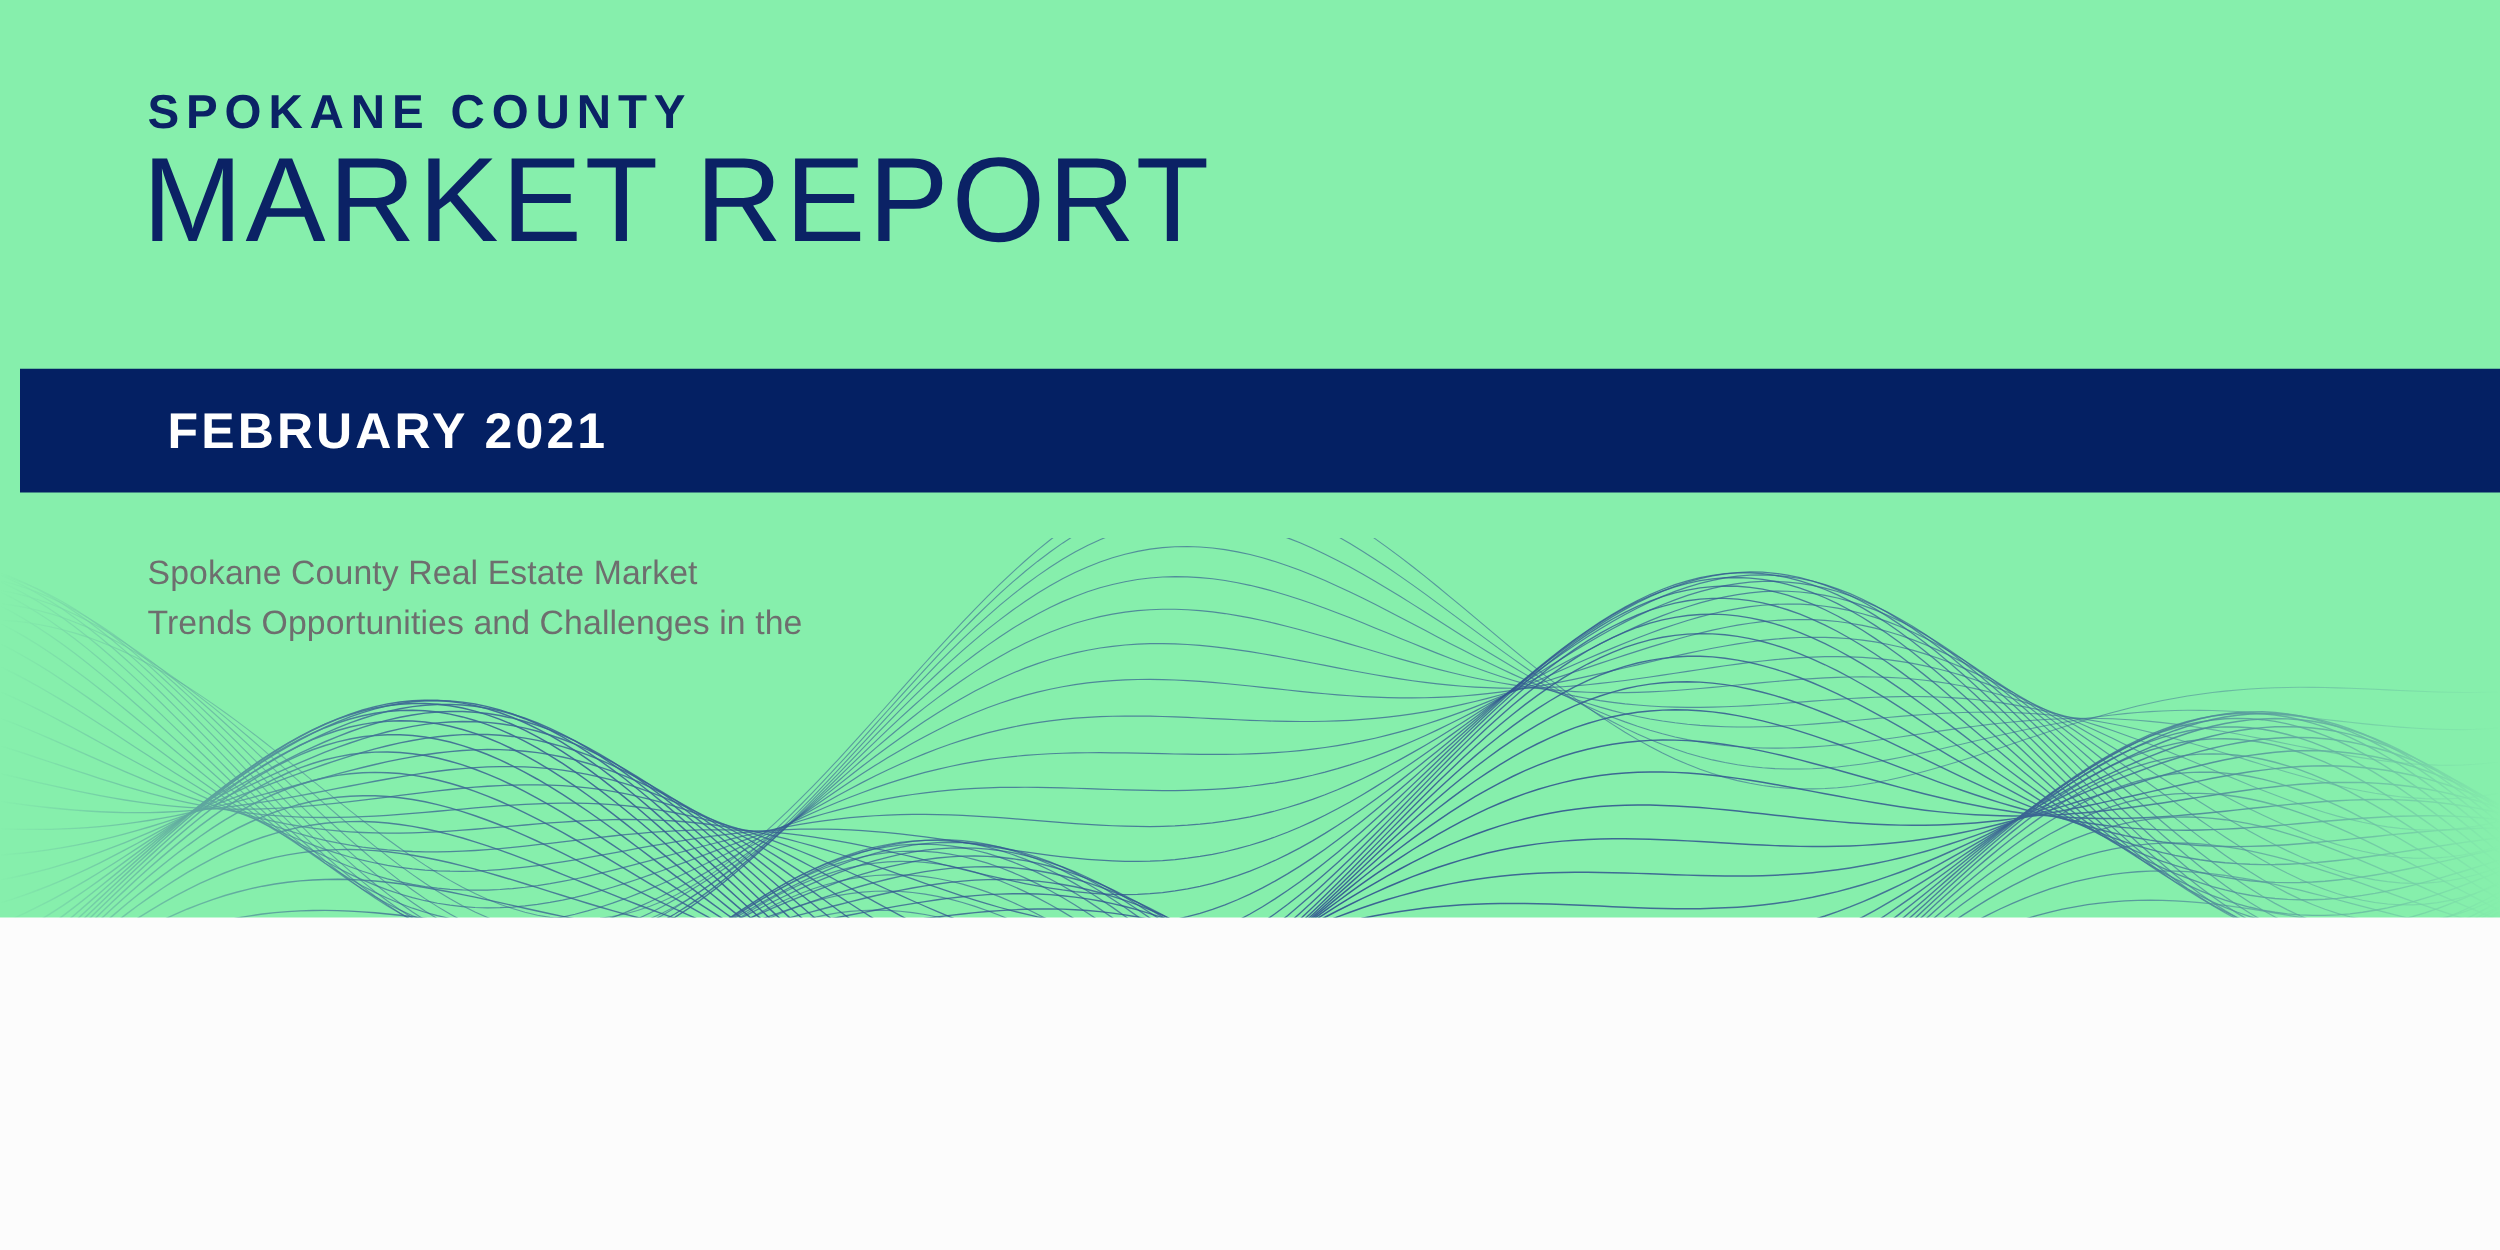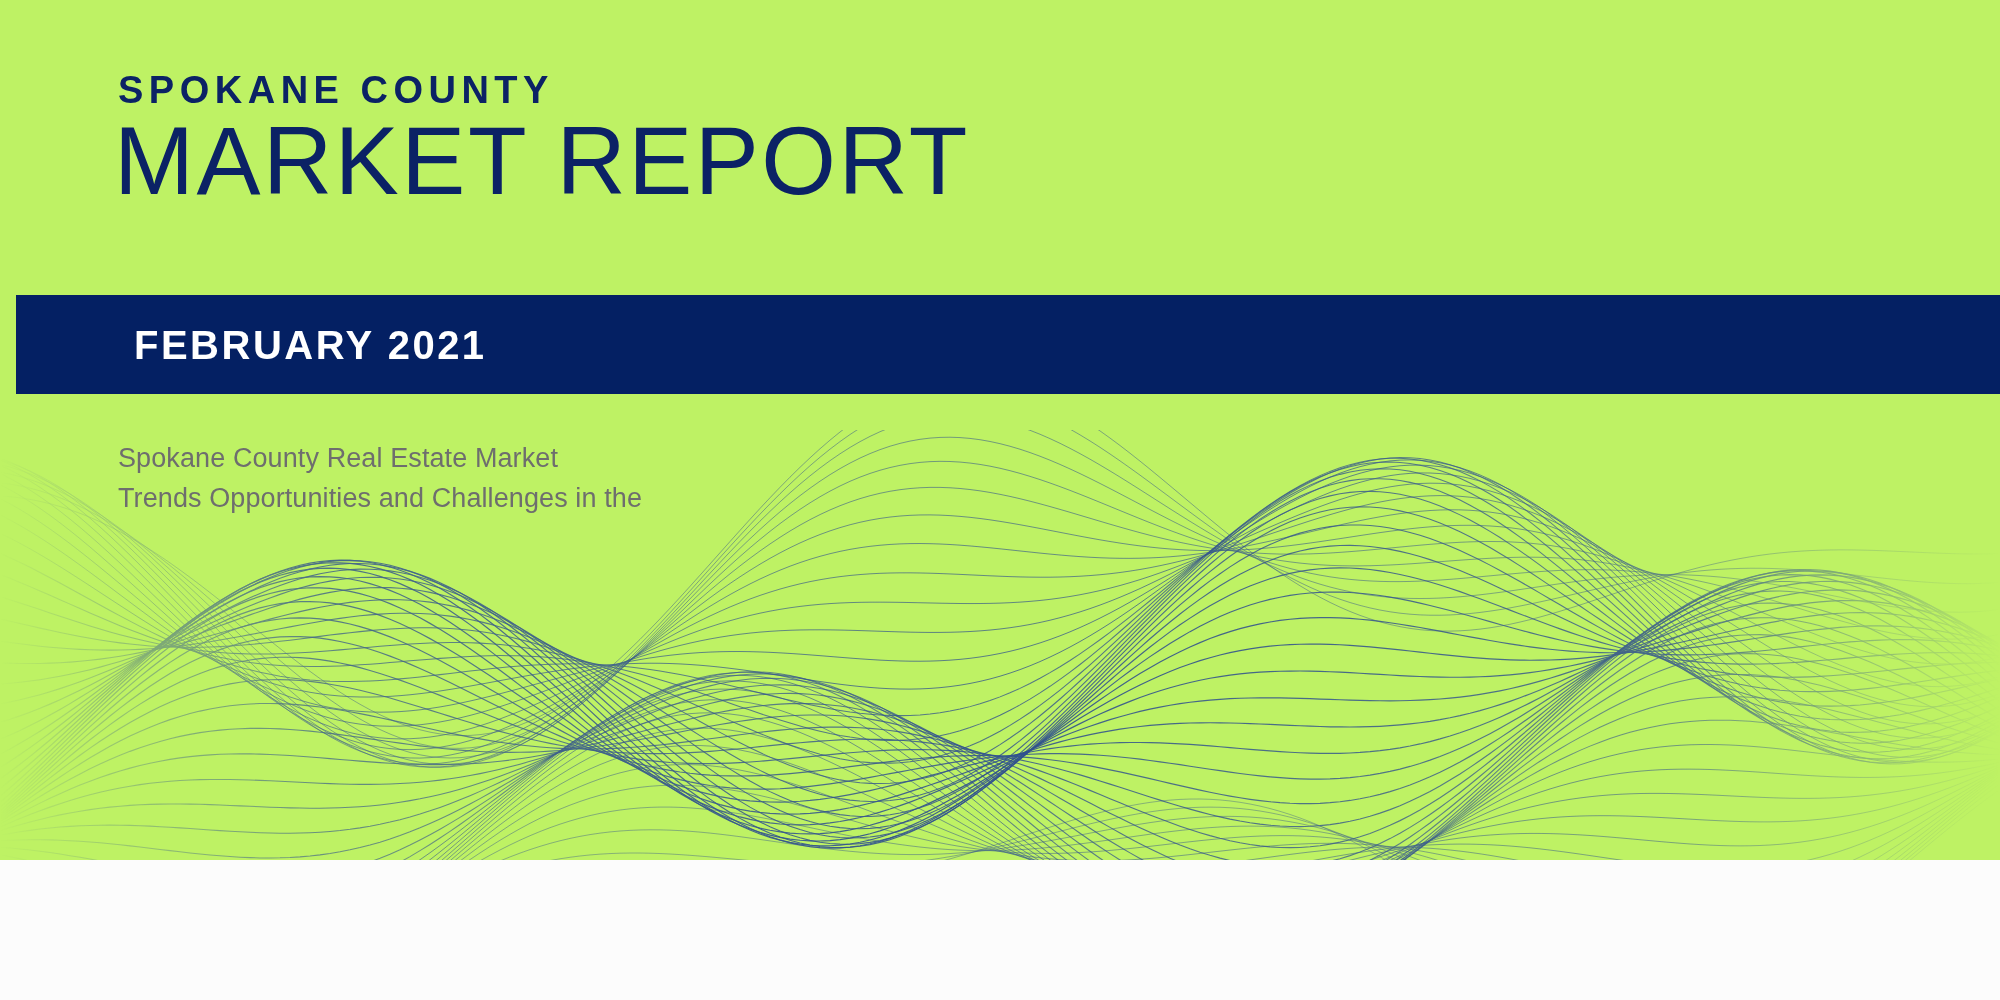--- a/index.html
+++ b/index.html
@@ -10,22 +10,22 @@
     width: 2000px;
     height: 1000px;
     background: #fcfcfc;
     font-family: "Liberation Sans", sans-serif;
     overflow: hidden;
     position: relative;
   }
   #page {
     position: relative;
     width: 2000px;
-    height: 860px;
-    background: #bef264;
+    height: 734px;
+    background: #86efac;
     overflow: hidden;
   }
 
   
   #wave-art {
     position: absolute;
     left: 0;
     top: 430px;
     width: 2000px;
     height: 570px;

